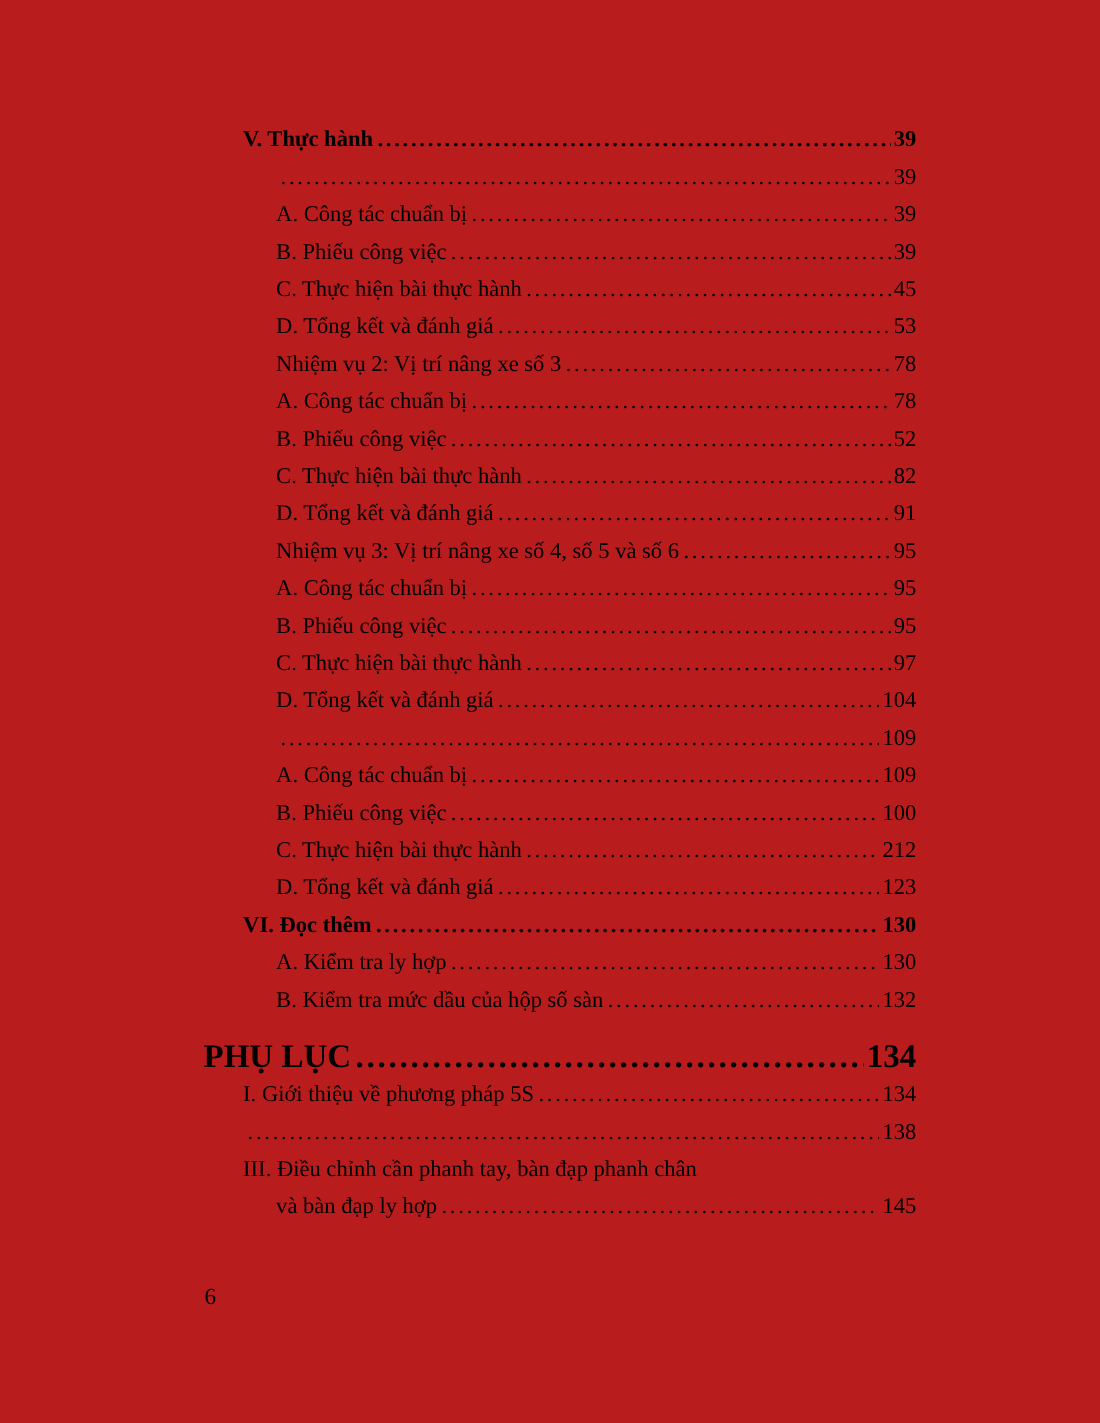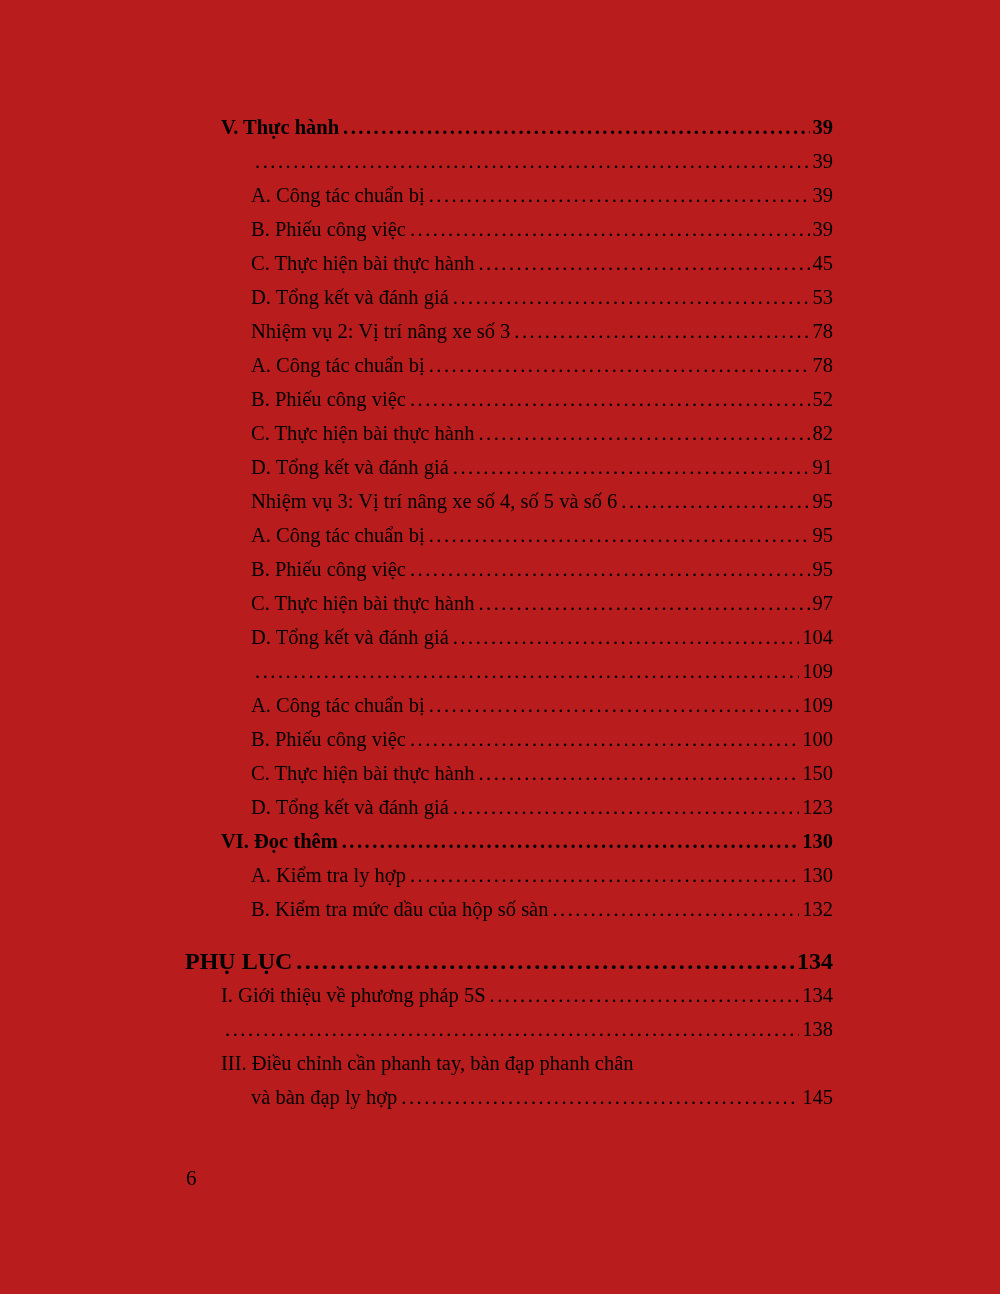--- a/index.html
+++ b/index.html
@@ -24,21 +24,21 @@
   }
   .toc-row {
     display: flex;
     align-items: baseline;
     line-height: 34px;
     font-size: 20.5px;
     white-space: nowrap;
   }
   .toc-row.bold { font-weight: bold; }
   .toc-row.gap { margin-top: 18px; }
-  .toc-row.level-0 { padding-left: 0; font-size: 24px; }
+  .toc-row.level-0 { padding-left: 0; font-size: 30px; }
   .toc-row.level-1 { padding-left: 36px; }
   .toc-row.level-2 { padding-left: 66px; }
   .toc-label {
     flex: 0 0 auto;
   }
   .leader {
     flex: 1 1 auto;
     overflow: hidden;
     letter-spacing: 2.5px;
     margin: 0 3px 0 4px;
@@ -150,21 +150,21 @@
         <span class="toc-page">109</span>
       </div>
       <div class="toc-row level-2">
         <span class="toc-label">B. Phiếu công việc</span>
         <span class="leader">............................................................................................................................................................................................................................................................................................................</span>
         <span class="toc-page">100</span>
       </div>
       <div class="toc-row level-2">
         <span class="toc-label">C. Thực hiện bài thực hành</span>
         <span class="leader">............................................................................................................................................................................................................................................................................................................</span>
-        <span class="toc-page">150</span>
+        <span class="toc-page">212</span>
       </div>
       <div class="toc-row level-2">
         <span class="toc-label">D. Tổng kết và đánh giá</span>
         <span class="leader">............................................................................................................................................................................................................................................................................................................</span>
         <span class="toc-page">123</span>
       </div>
       <div class="toc-row level-1 bold">
         <span class="toc-label">VI. Đọc thêm</span>
         <span class="leader">............................................................................................................................................................................................................................................................................................................</span>
         <span class="toc-page">130</span>

